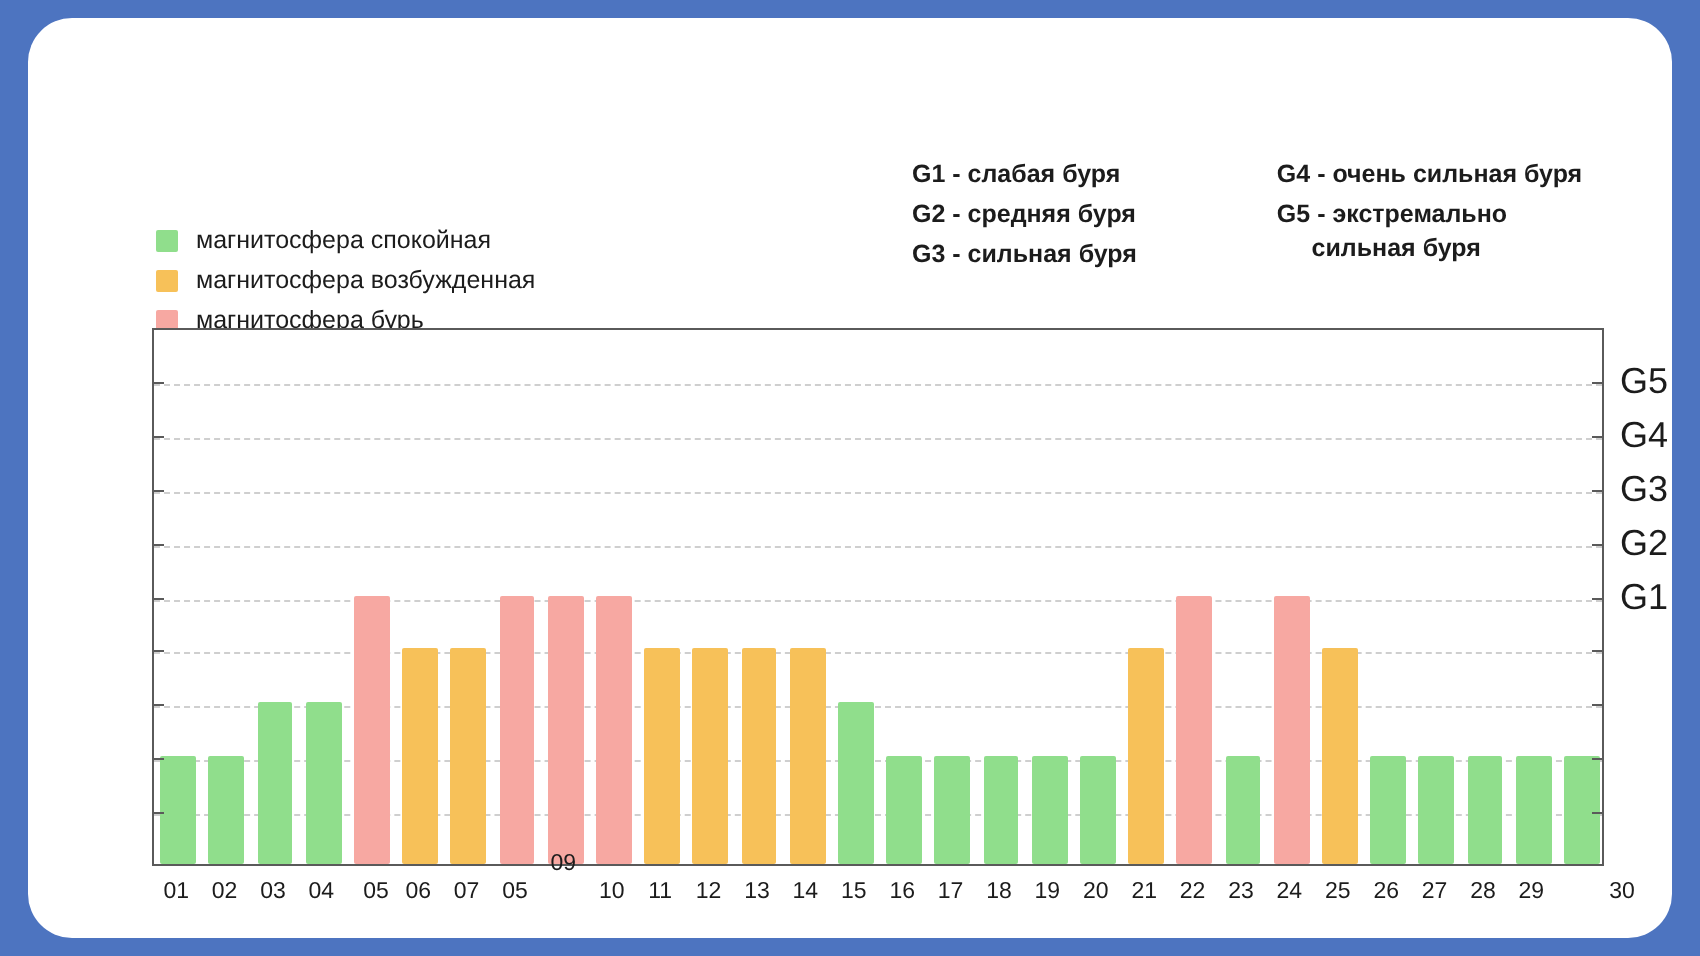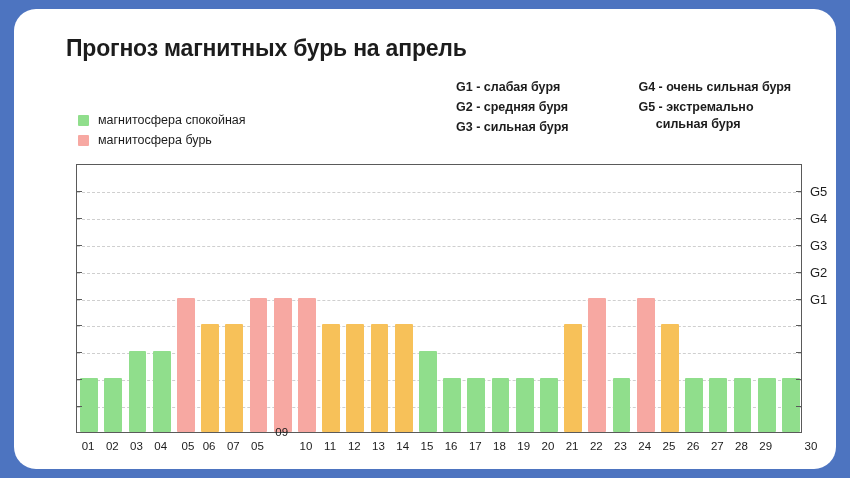--- a/index.html
+++ b/index.html
@@ -96,21 +96,21 @@
   .gridline {
     position: absolute;
     left: 0;
     width: 100%;
     height: 0;
     border-top: 1px dashed #cfcfcf;
   }
   .gtick-label {
     position: absolute;
     left: 0;
-    font-size: 13px;
+    font-size: 18px;
     color: #1c1c1c;
     transform: translateY(-50%);
     white-space: nowrap;
   }
   .ytick-mark {
     position: absolute;
     width: 6px;
     height: 0;
     border-top: 1.5px solid #5a5a5a;
   }
@@ -129,26 +129,29 @@
   }
   #y-axis-labels, #g-axis-labels, #x-axis-labels {
     position: absolute;
   }
 </style>
 </head>
 <body style="background: rgb(77, 116, 192);">
 
 <div id="card">
 
-  <div id="title">Прогноз магнитных бурь на апрель</div>
 
   <div id="legend-left">
       <div class="legend-row">
         <div class="legend-swatch" style="background: rgb(144, 222, 140);"></div>
         <div class="legend-label">магнитосфера спокойная</div>
+      </div>
+      <div class="legend-row">
+        <div class="legend-swatch" style="background: rgb(247, 193, 89);"></div>
+        <div class="legend-label">магнитосфера возбужденная</div>
       </div>
       <div class="legend-row">
         <div class="legend-swatch" style="background: rgb(247, 168, 162);"></div>
         <div class="legend-label">магнитосфера бурь</div>
       </div>
     </div>
 
   <div id="legend-g">
     <div class="g-col">
         <div class="g-row">G1 - слабая буря</div>

